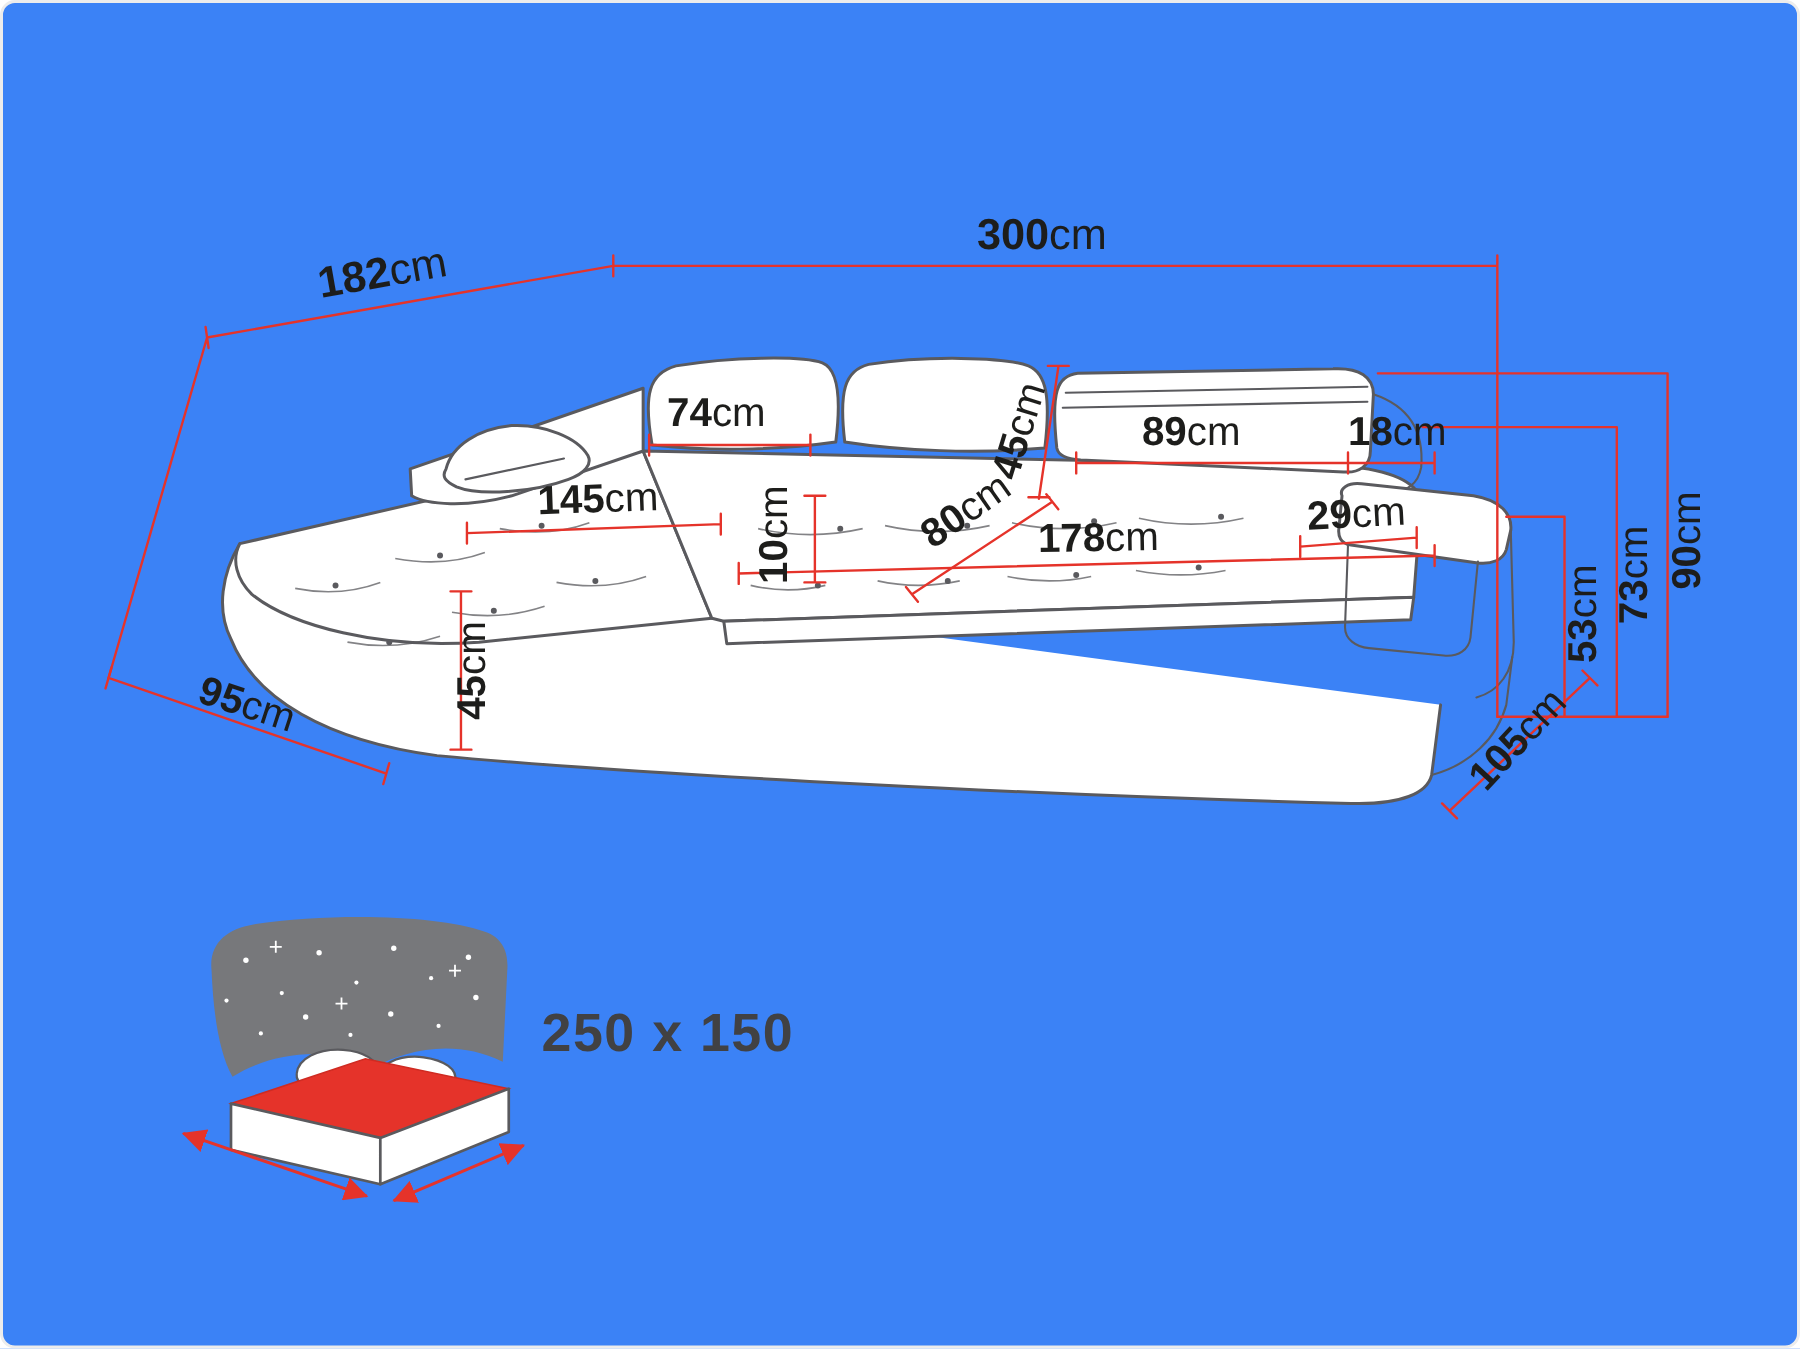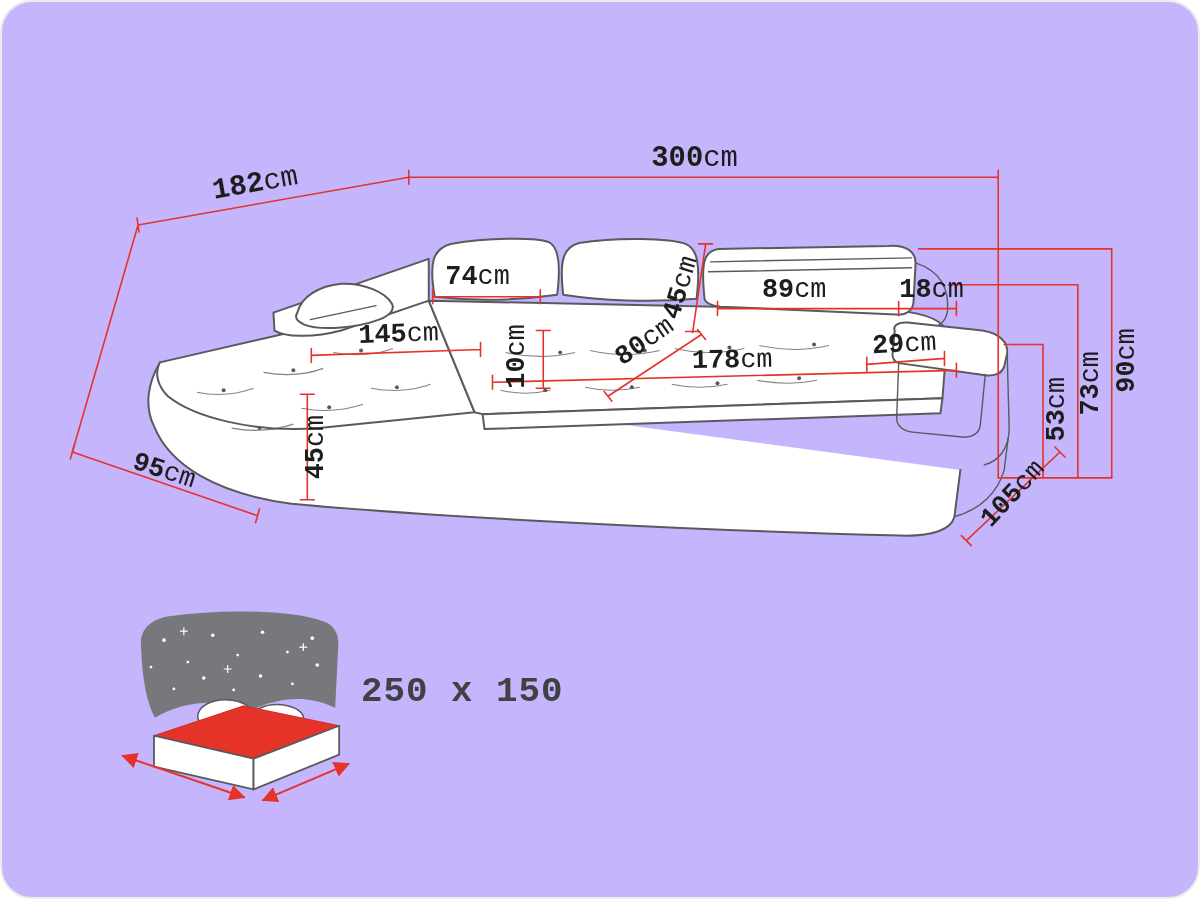--- a/index.html
+++ b/index.html
@@ -1,24 +1,24 @@
 <!DOCTYPE html>
 <html style="--dimension-red: #e5332a; --outline-gray: #5a5a5e; --text-black: #1d1d1b; --icon-gray: #77787b; --sleep-label-gray: #414143;"><head>
 <meta charset="utf-8">
 <style>
   html,body{margin:0;padding:0;background:#fff;}
   .frame{
     position:relative;
     width:1200px;height:899px;
     box-sizing:border-box;
     border:2px solid #ececec;
-    border-radius:32px;
+    border-radius:10px;
     overflow:hidden;
-    background:#c4b5fd;
-    font-family:Liberation Mono, monospace;
+    background:#3b82f6;
+    font-family:Liberation Sans, sans-serif;
   }
   svg{display:block;width:100%;height:100%;}
   .sofa{stroke:var(--outline-gray,#5a5a5e);fill:#fff;stroke-width:2;stroke-linejoin:round;stroke-linecap:round;}
   .sofa-line{stroke:var(--outline-gray,#5a5a5e);fill:none;stroke-width:1.4;stroke-linejoin:round;stroke-linecap:round;}
   .tuft{stroke:var(--outline-gray,#5a5a5e);fill:none;stroke-width:1.1;opacity:.75;}
   .btn{fill:var(--outline-gray,#5a5a5e);stroke:none;}
   .red{stroke:var(--dimension-red,#e5332a);fill:none;stroke-width:1.6;stroke-linecap:round;}
   .dim{font-size:27px;fill:var(--text-black,#1d1d1b);}
   .dim.big{font-size:29px;}
   .n{font-weight:700;}

